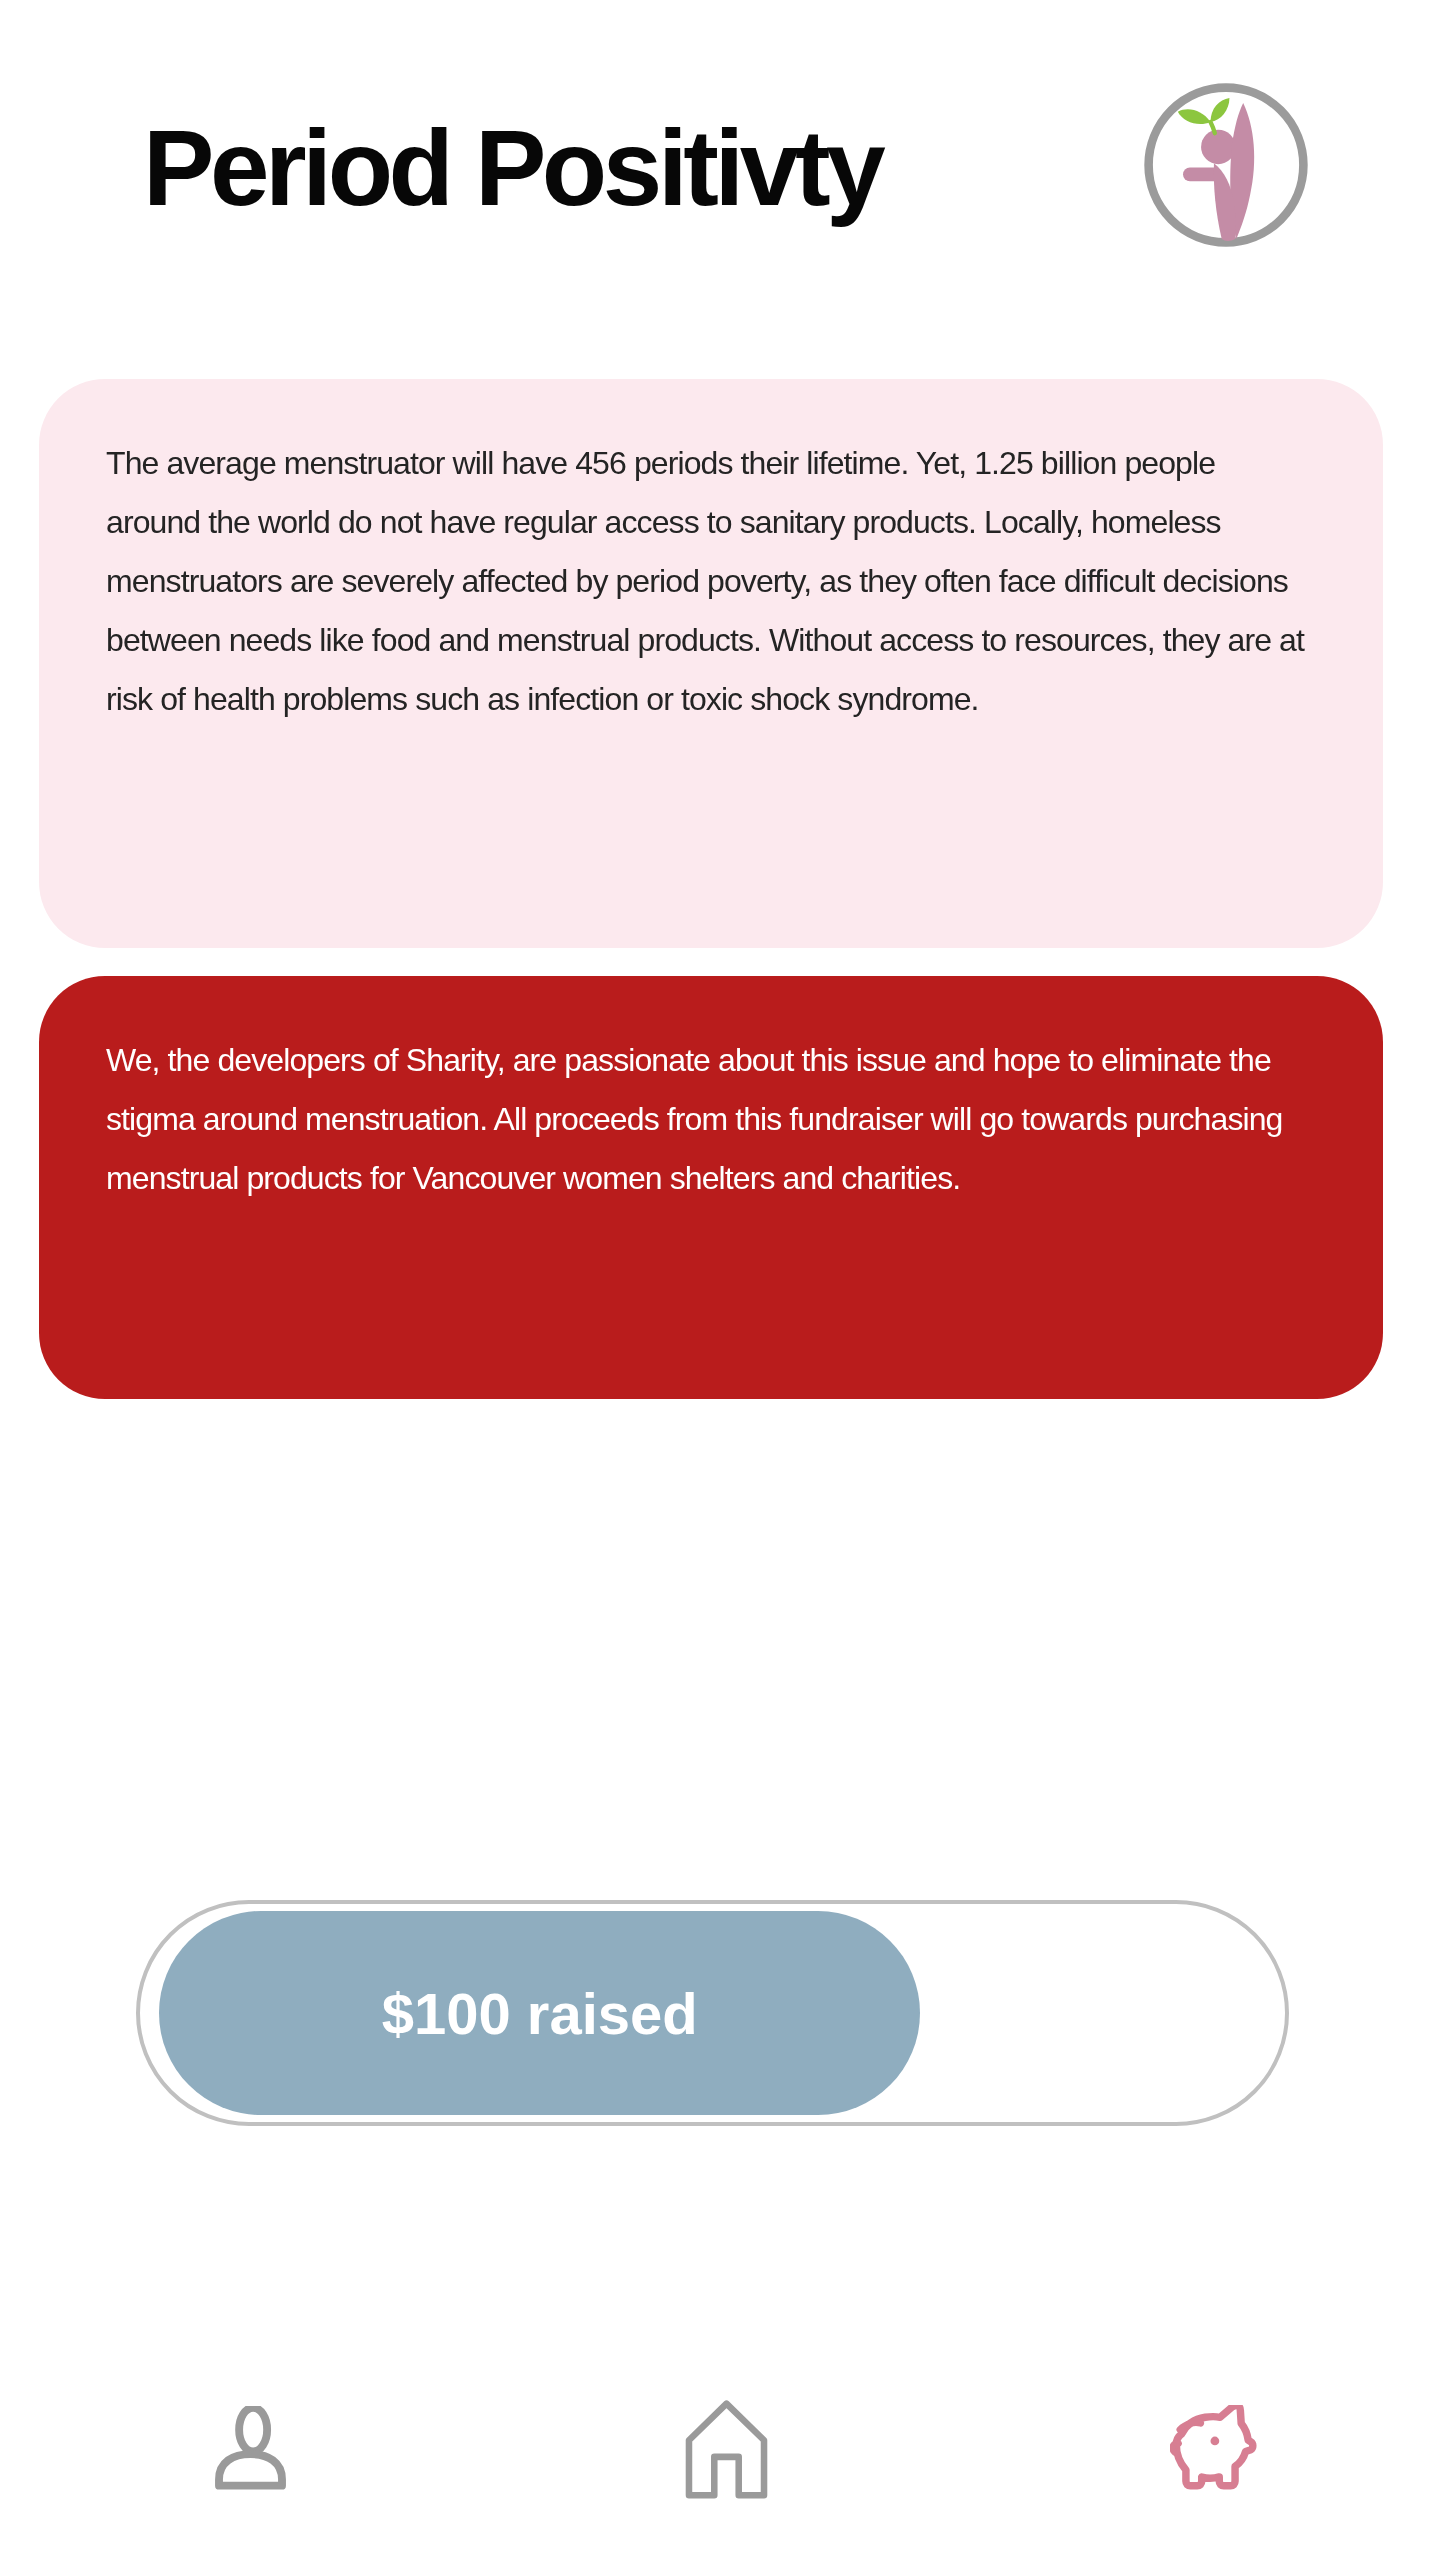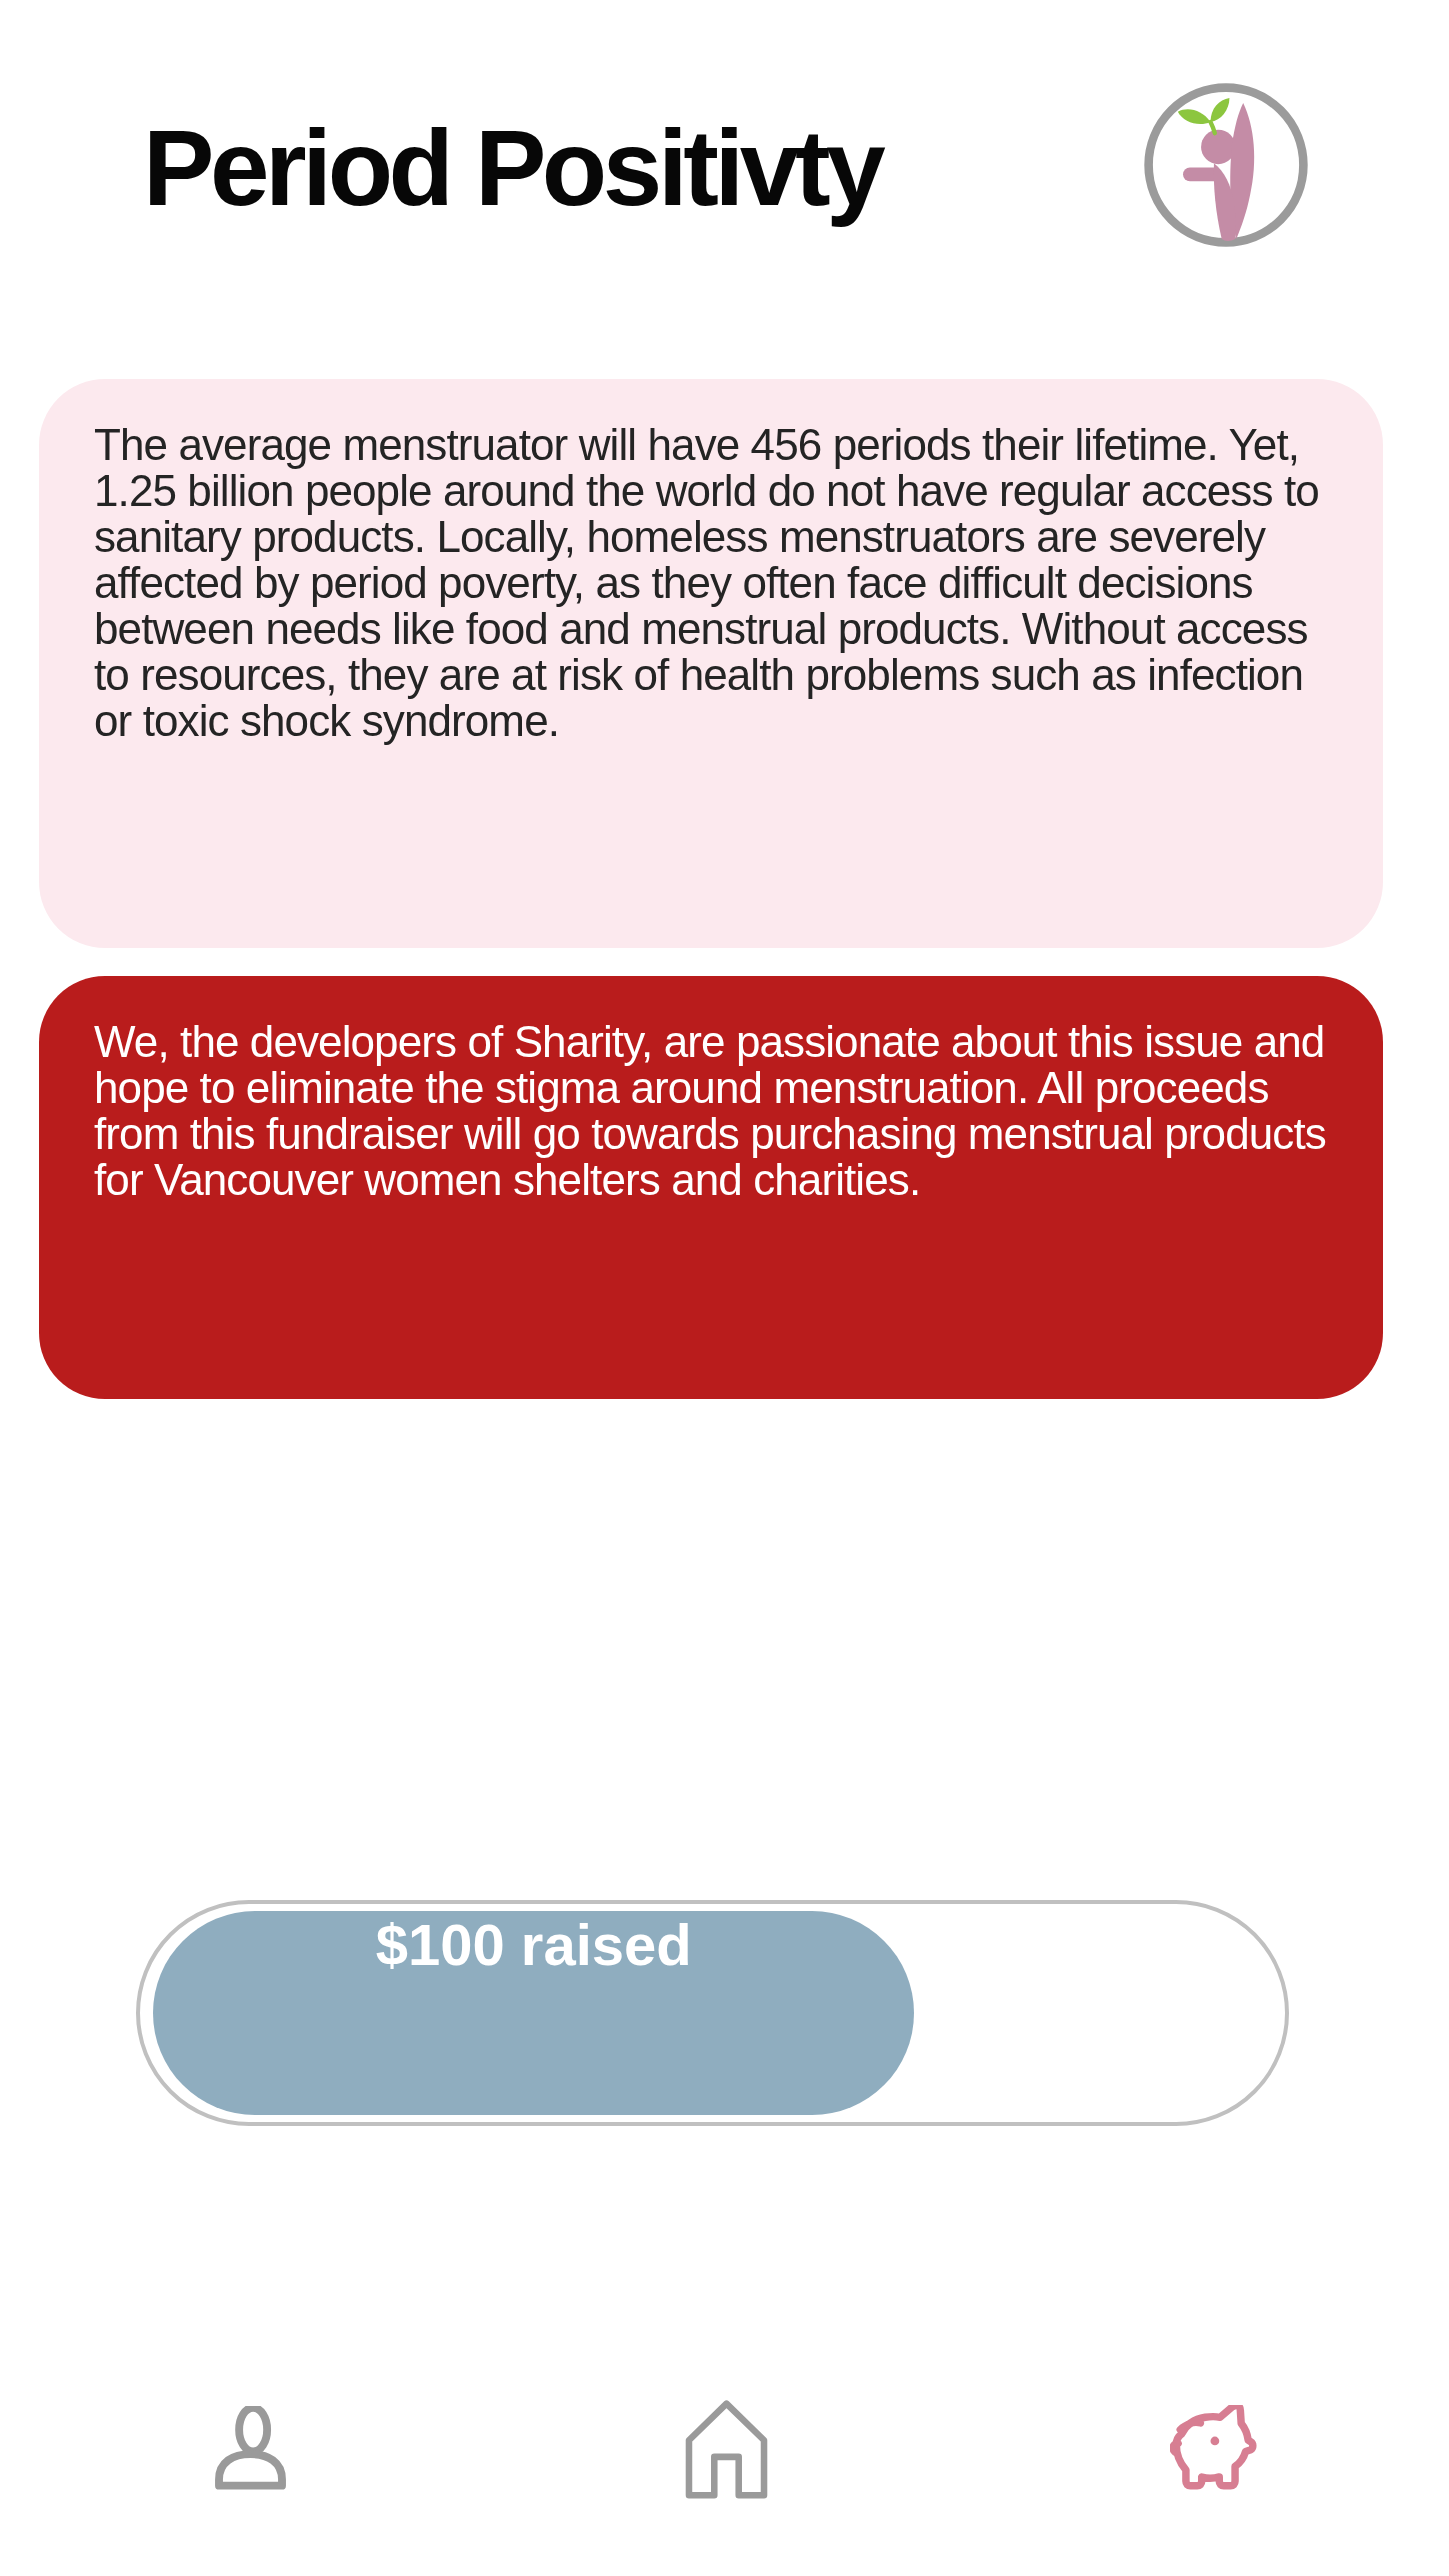--- a/index.html
+++ b/index.html
@@ -23,41 +23,41 @@
   }
   .logo svg{display:block;width:100%;height:100%;}
   
   .card{
     position:absolute;left:39px;width:1344px;
     border-radius:66px;
     box-sizing:border-box;
     padding:39px 51px 0 51px;
   }
   .card p{
-    margin:4px;
-    font-size:44px;line-height:46px;font-weight:400;
+    margin:16px;
+    font-size:32px;line-height:59px;font-weight:400;
     letter-spacing:-0.9px;
   }
   .card-info{top:379px;height:569px;}
   .card-mission{top:976px;height:423px;}
   
   .progress-track{
     position:absolute;left:136px;top:1900px;
     width:1153px;height:226px;
     box-sizing:border-box;
     background:#ffffff;
     border:4.4px solid #c0c0c0;
     border-radius:113px;
   }
   .progress-fill{
-    position:absolute;left:13px;top:7px;
+    position:absolute;left:19px;top:7px;
     height:calc(100% - 14px);
     width:66.5%;
     border-radius:102px;
-    display:flex;justify-content:center;
+    display:flex;align-items:center;justify-content:center;
   }
   .progress-fill span{
     color:#ffffff;font-size:58px;font-weight:600;letter-spacing:0;
     white-space:nowrap;
   }
   
   .donate{
     position:absolute;left:462px;top:2189px;
     width:497px;height:161px;
     border:none;border-radius:81px;

